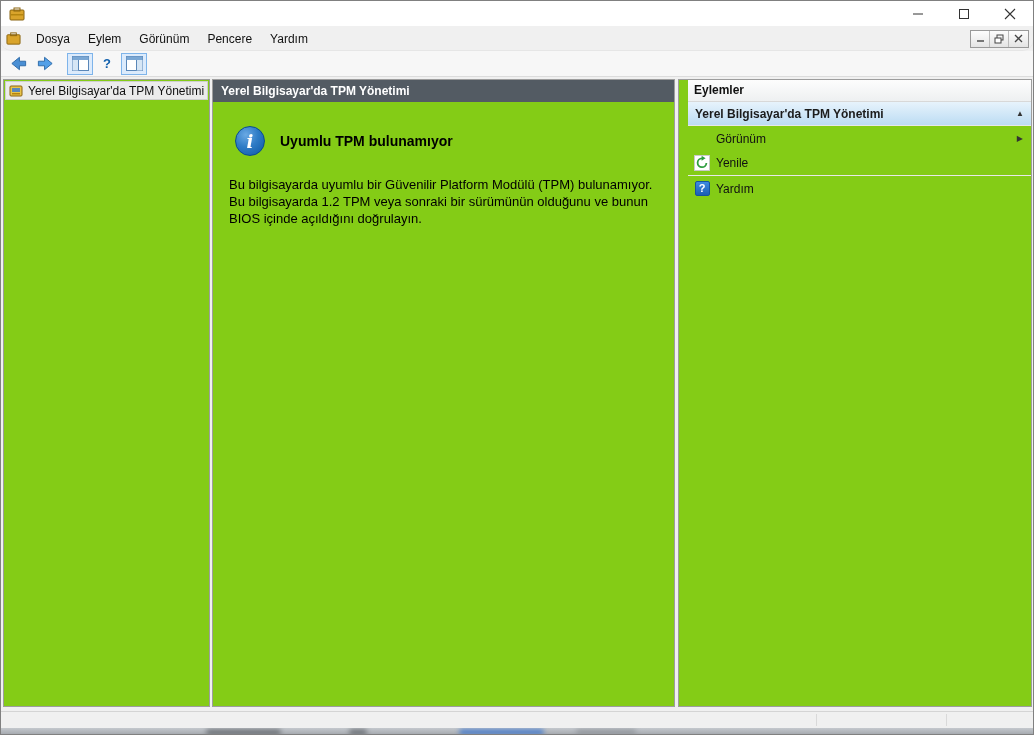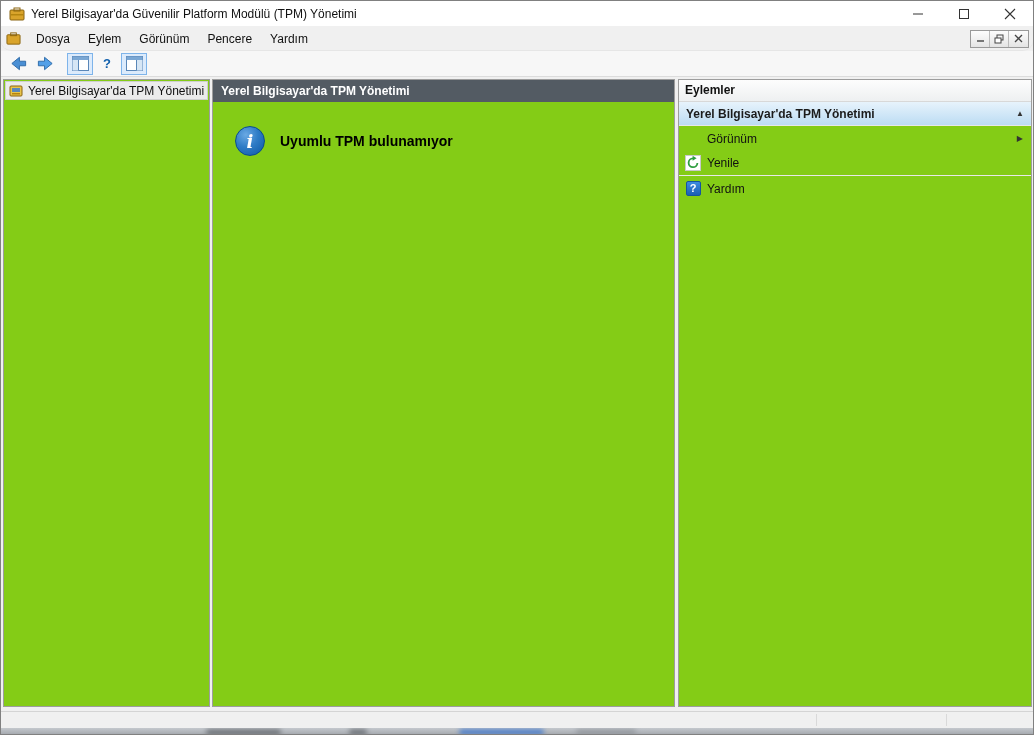--- a/index.html
+++ b/index.html
@@ -41,21 +41,21 @@
   .tb-gap{width:8px;}
   .help-chip{
     width:16px;height:16px;display:flex;align-items:center;justify-content:center;
     color:#1160ad;font-weight:bold;font-size:13px;line-height:1;
   }
   
   .workspace{position:absolute;top:76px;left:0;right:0;height:634px;background:#f0f0f0;}
   .pane{position:absolute;top:2px;height:628px;background:#84cc16;border:1px solid #9d9d9d;}
   .tree-pane{left:2px;width:207px;}
   .center-pane{left:211px;width:463px;}
-  .actions-pane{left:677px;width:354px;}
+  .actions-pane{left:677px;width:354px;padding-left:9px;}
   
   .tree-item{
     margin:1px;height:19px;display:flex;align-items:center;gap:5px;padding:0 3px;
     background:#ebebeb;border:1px solid #cfcfcf;font-size:12px;color:#111;white-space:nowrap;overflow:hidden;
   }
   .tree-item .node-icon{width:14px;height:14px;flex:0 0 auto;}
   
   .center-header{
     height:22px;line-height:22px;background:#535b63;color:#fff;
     font-size:12px;font-weight:bold;padding:0 8px;white-space:nowrap;overflow:hidden;
@@ -107,21 +107,20 @@
 <body>
 
 <div class="screen">
 
   <div class="titlebar">
     <svg class="app-icon" viewBox="0 0 16 16">
       <rect x="1" y="4" width="14" height="10" rx="1" fill="#d9a42b" stroke="#8a6410"></rect>
       <rect x="5" y="2" width="6" height="3" fill="none" stroke="#8a6410"></rect>
       <rect x="2" y="8" width="12" height="1.5" fill="#b5850f"></rect>
     </svg>
-    <span class="window-title">Yerel Bilgisayar'da Güvenilir Platform Modülü (TPM) Yönetimi</span>
     <div class="caption-buttons">
       <div class="cap-btn">
         <svg width="12" height="12" viewBox="0 0 12 12">
             <line x1="1" y1="6" x2="11" y2="6" stroke="#333" stroke-width="1"></line>
           </svg>
       </div>
       <div class="cap-btn">
         <svg width="12" height="12" viewBox="0 0 12 12">
             <rect x="1.5" y="1.5" width="9" height="9" fill="none" stroke="#333" stroke-width="1"></rect>
           </svg>
@@ -210,20 +209,23 @@
       </div>
     </div>
 
     <div class="pane center-pane">
       <div class="center-header">Yerel Bilgisayar'da TPM Yönetimi</div>
       <div class="center-body">
         <div class="info-row">
           <div class="info-icon">i</div>
           <div class="message-title">Uyumlu TPM bulunamıyor</div>
         </div>
+        <div class="message-body">Bu bilgisayarda uyumlu bir Güvenilir Platform Modülü (TPM) bulunamıyor.
+Bu bilgisayarda 1.2 TPM veya sonraki bir sürümünün olduğunu ve bunun
+BIOS içinde açıldığını doğrulayın.</div>
       </div>
     </div>
 
     <div class="pane actions-pane">
       <div class="actions-header">Eylemler</div>
       <div class="actions-section-header">
         <span>Yerel Bilgisayar'da TPM Yönetimi</span>
         <span class="collapse-glyph">▲</span>
       </div>
       <div class="action-item">

